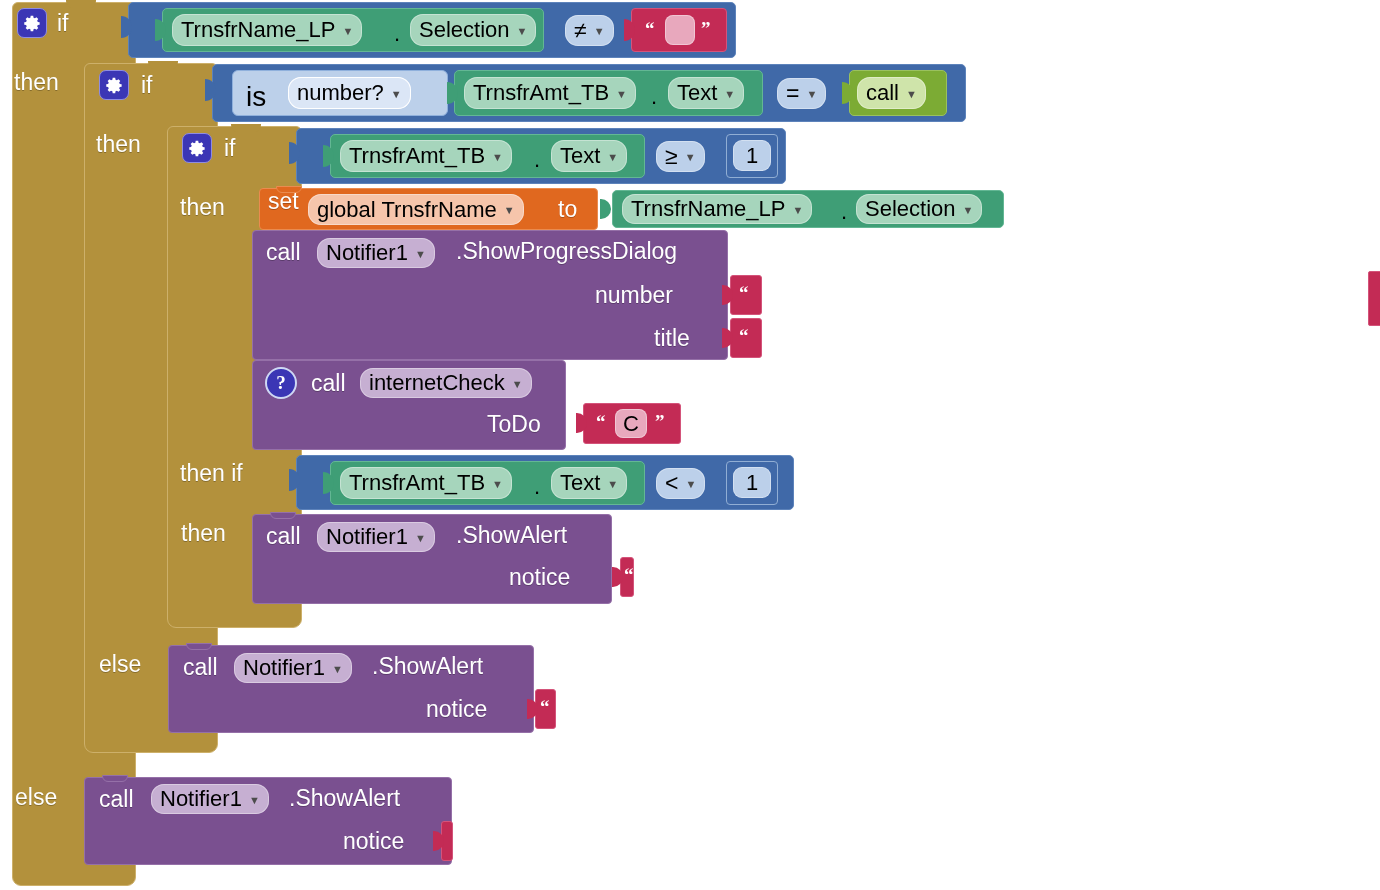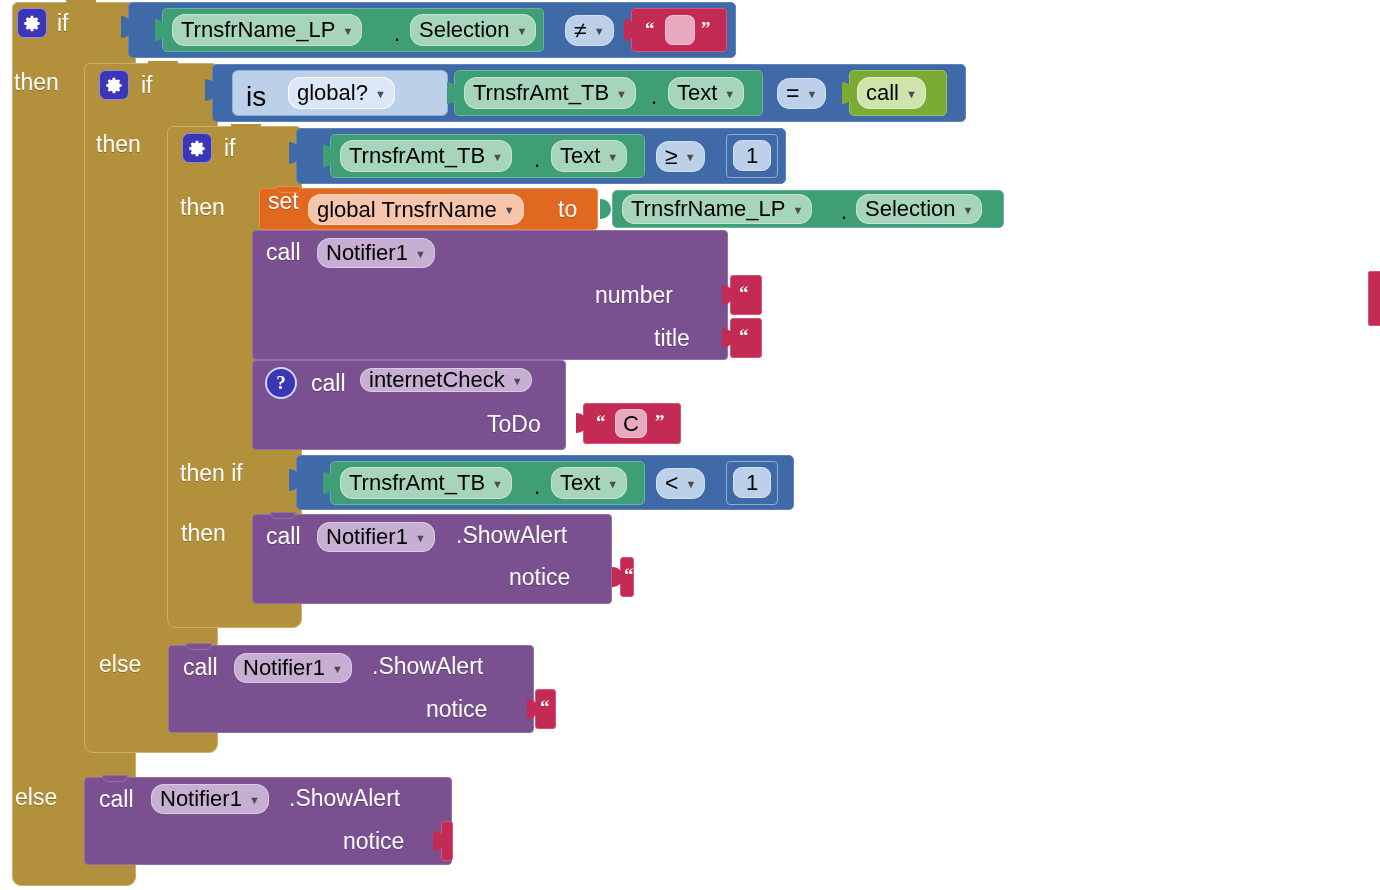--- a/index.html
+++ b/index.html
@@ -135,21 +135,21 @@
   <div class="lbl" style="left:141px;top:74px;">if</div>
   <div class="lbl" style="left:96px;top:133px;">then</div>
   <div class="lbl" style="left:99px;top:653px;">else</div>
 
   <div class="blk blue" style="left:212px;top:64px;width:754px;height:58px;border-radius:5px;"></div>
   <div class="nub blue-n" style="left:205px;top:79px;"></div>
 
   <div class="blk blue-f" style="left:232px;top:70px;width:216px;height:46px;border-radius:6px;border:1px solid #8fb0dc;"></div>
   <div class="lbl dark" style="left:246px;top:83px;font-size:28px;">is</div>
   <div class="field" style="left:288px;top:77px;height:32px;background:#dbe6f6;box-shadow:inset 0 0 0 1px #fff;">
-    <span>global?</span>
+    <span>number?</span>
     <span class="tri">▼</span>
   </div>
 
   <div class="blk green" style="left:454px;top:70px;width:309px;height:46px;border-radius:5px;"></div>
   <div class="nub green-n" style="left:447px;top:82px;"></div>
   <div class="field green-f" style="left:464px;top:77px;height:32px;">
     <span>TrnsfrAmt_TB</span>
     <span class="tri">▼</span>
   </div>
   <div class="lbl dark" style="left:651px;top:86px;font-size:22px;">.</div>
@@ -229,35 +229,36 @@
     <span>Selection</span>
     <span class="tri">▼</span>
   </div>
 
   <div class="blk purple" style="left:252px;top:230px;width:476px;height:130px;border-radius:4px;"></div>
   <div class="lbl" style="left:266px;top:241px;">call</div>
   <div class="field purple-f" style="left:317px;top:238px;height:30px;">
     <span>Notifier1</span>
     <span class="tri">▼</span>
   </div>
+  <div class="lbl" style="left:456px;top:240px;">.ShowProgressDialog</div>
   <div class="lbl" style="left:595px;top:284px;">number</div>
   <div class="lbl" style="left:654px;top:327px;">title</div>
 
   <div class="blk crimson" style="left:730px;top:275px;width:32px;height:40px;border-radius:3px;"></div>
   <div class="nub crim-n" style="left:722px;top:285px;height:20px;"></div>
   <div class="quote" style="left:739px;top:283px;">“</div>
 
   <div class="blk crimson" style="left:730px;top:318px;width:32px;height:40px;border-radius:3px;"></div>
   <div class="nub crim-n" style="left:722px;top:328px;height:20px;"></div>
   <div class="quote" style="left:739px;top:326px;">“</div>
 
   <div class="blk purple" style="left:252px;top:360px;width:314px;height:90px;border-radius:4px;"></div>
   <div class="qmark" style="left:265px;top:367px;">?</div>
   <div class="lbl" style="left:311px;top:372px;">call</div>
-  <div class="field purple-f" style="left:360px;top:368px;height:24px;">
+  <div class="field purple-f" style="left:360px;top:368px;height:30px;">
     <span>internetCheck</span>
     <span class="tri">▼</span>
   </div>
   <div class="lbl" style="left:487px;top:413px;">ToDo</div>
 
   <div class="blk crimson" style="left:583px;top:403px;width:98px;height:41px;border-radius:3px;"></div>
   <div class="nub crim-n" style="left:576px;top:413px;height:20px;"></div>
   <div class="quote" style="left:596px;top:412px;">“</div>
   <div class="field crimson-f" style="left:615px;top:409px;width:32px;height:29px;border-radius:8px;justify-content:center;padding:0;">
     <span>C</span>

